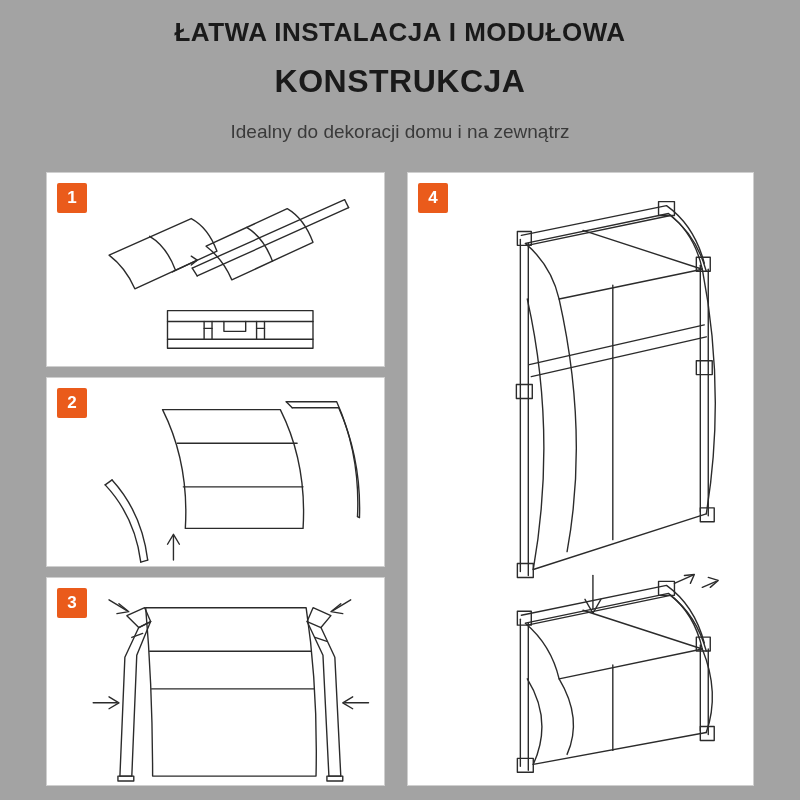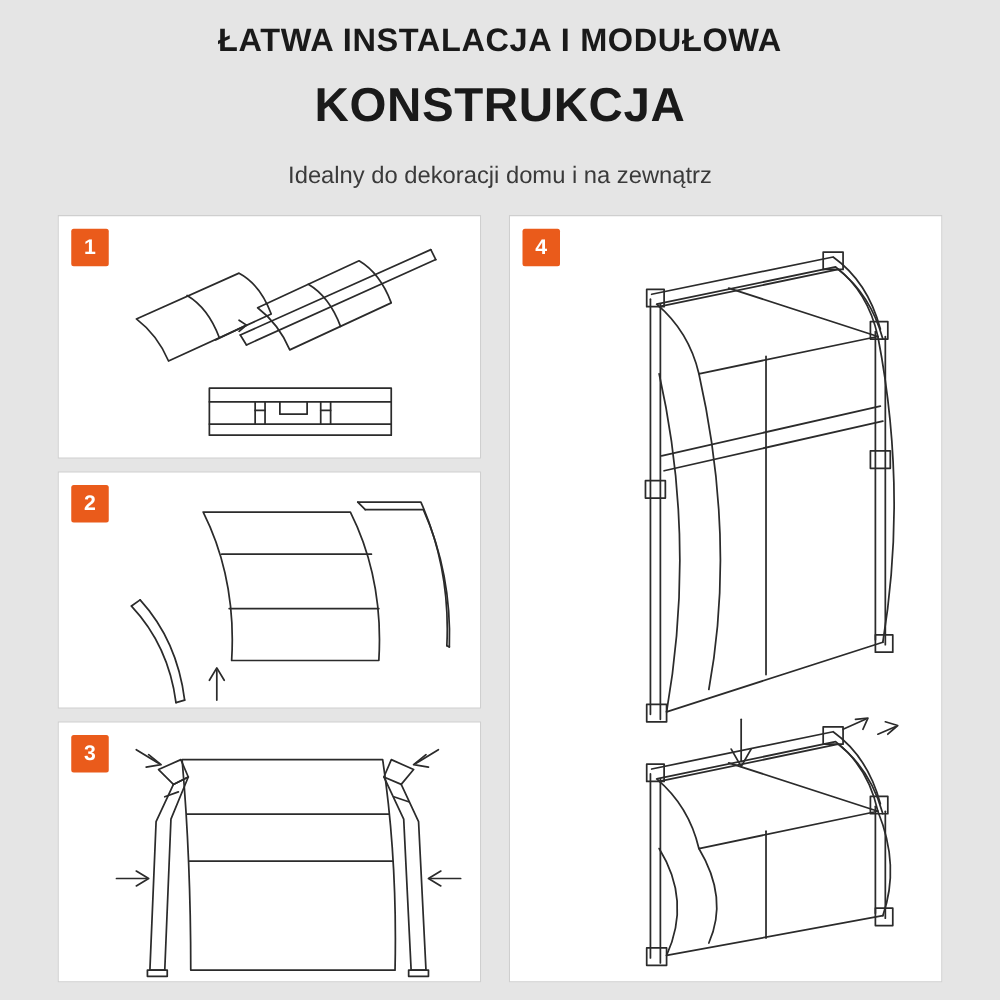--- a/index.html
+++ b/index.html
@@ -11,35 +11,35 @@
     width: 800px;
     height: 800px;
     font-family: "Liberation Sans", sans-serif;
     color: #111111;
     overflow: hidden;
   }
   .page {
     position: relative;
     width: 800px;
     height: 800px;
-    background: #e5e5e5;
+    background: #a3a3a3;
   }
   .header {
     padding-top: 16px;
     text-align: center;
   }
   .title-line1 {
     font-size: 26px;
     font-weight: 700;
     letter-spacing: 0.5px;
     color: #1a1a1a;
     line-height: 1.25;
   }
   .title-line2 {
-    font-size: 38px;
+    font-size: 32px;
     font-weight: 700;
     letter-spacing: 0.5px;
     color: #1a1a1a;
     line-height: 1.5;
     margin-top: 8px;
   }
   .subtitle {
     font-size: 19px;
     font-weight: 400;
     color: #3a3a3a;

